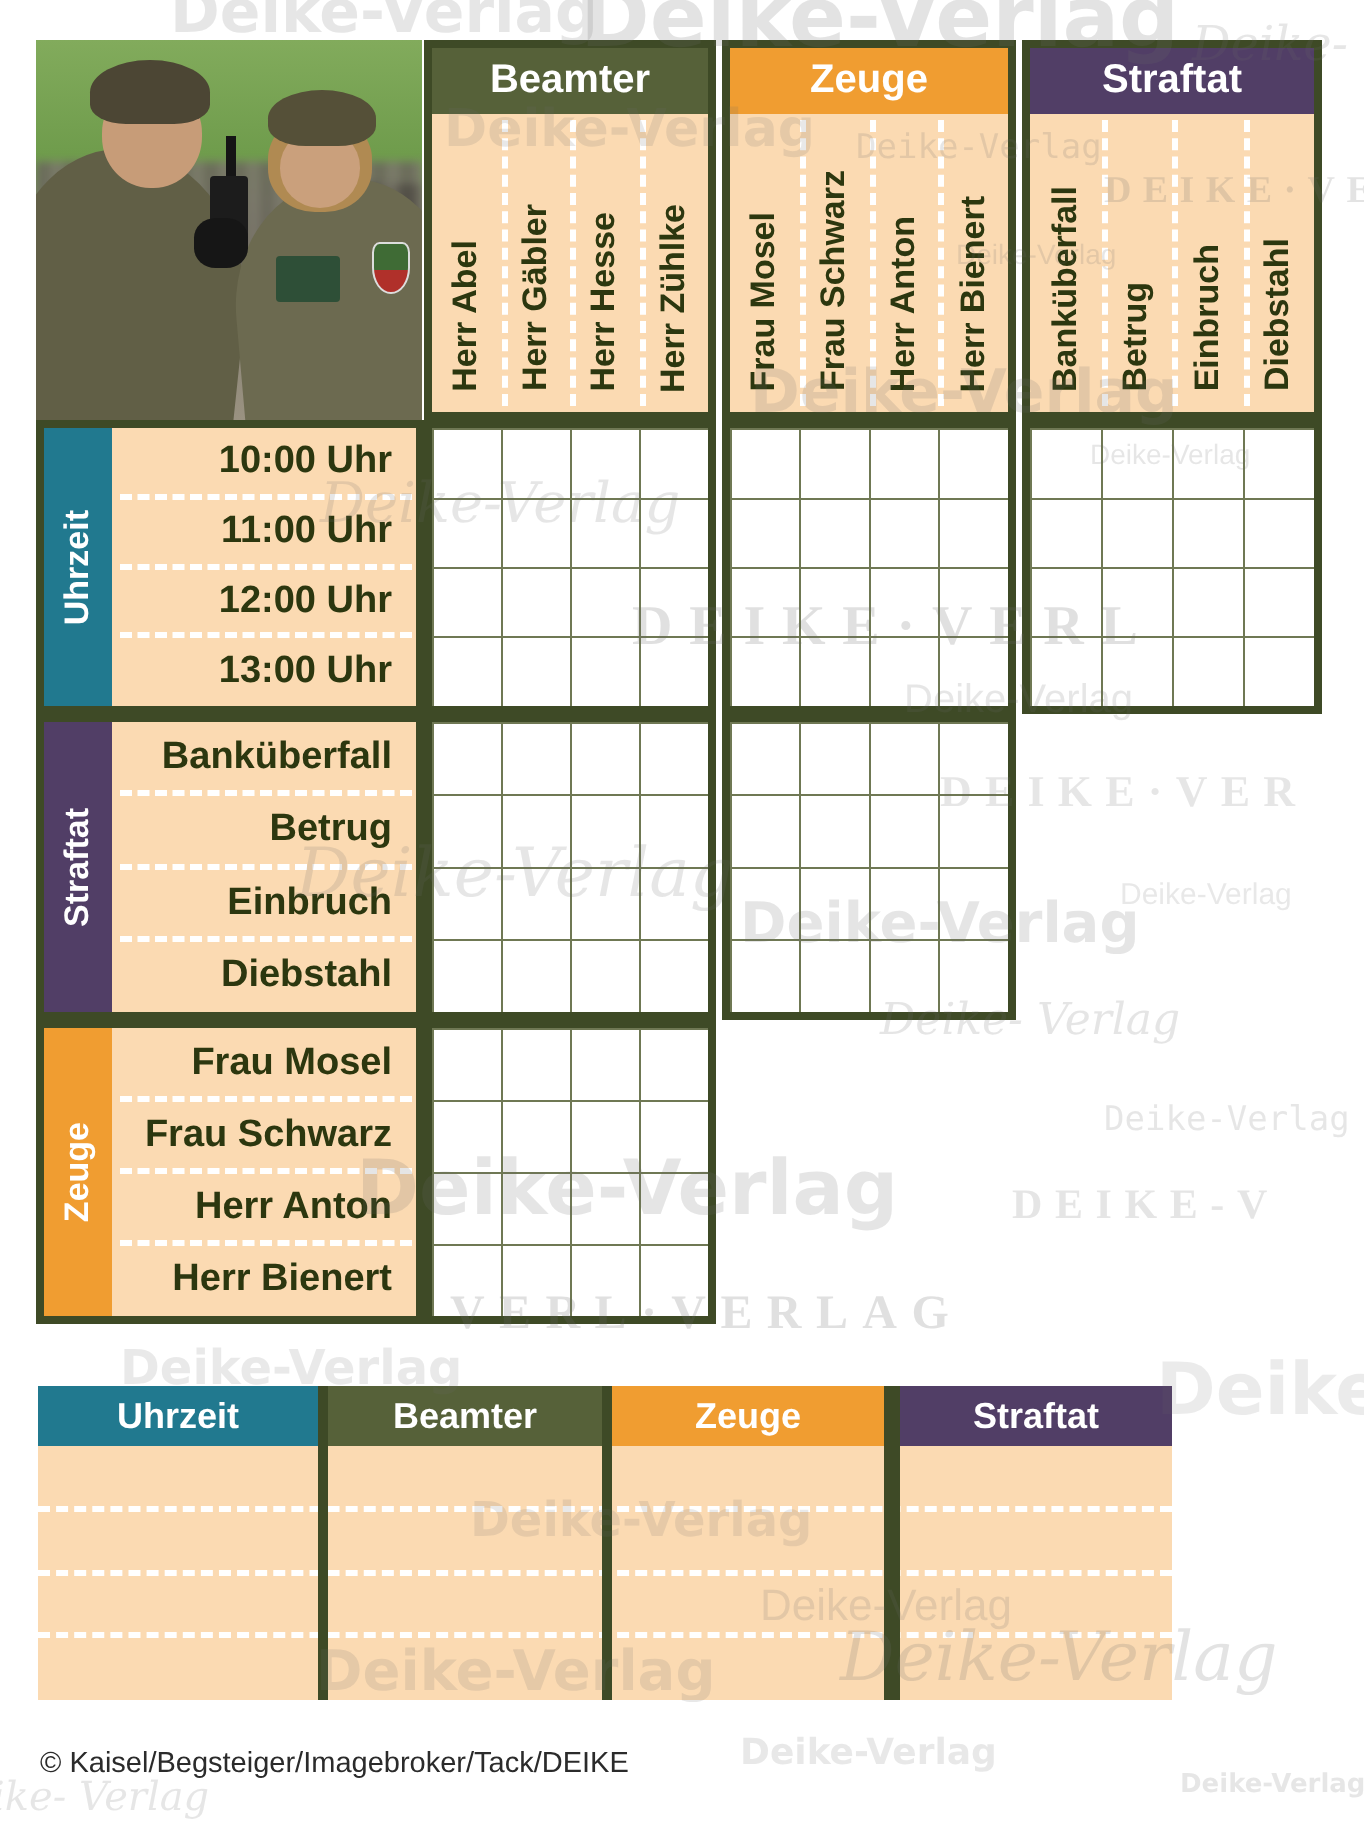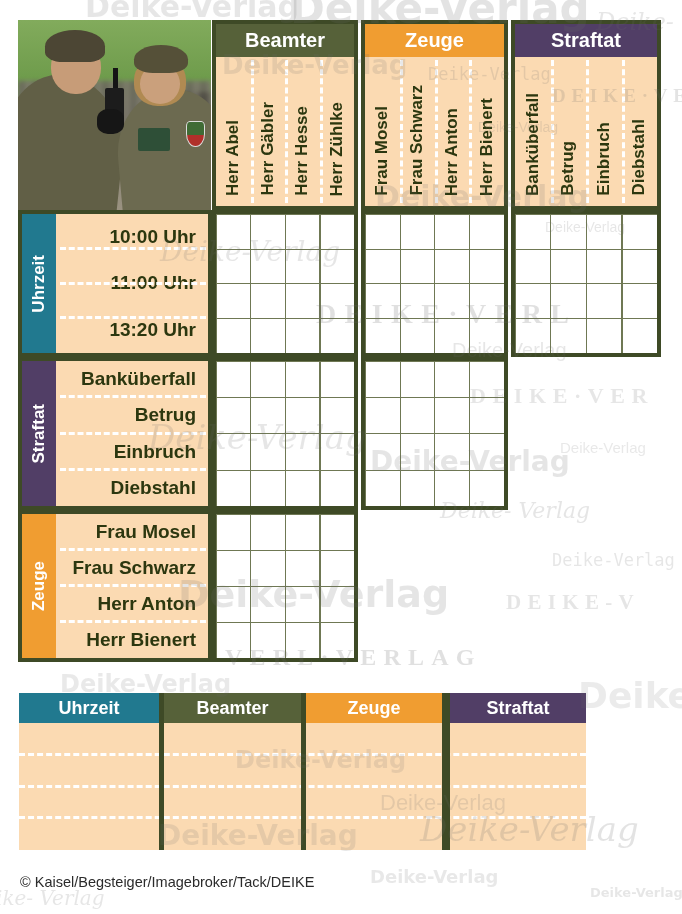--- a/index.html
+++ b/index.html
@@ -191,21 +191,22 @@
     </div>
   </div>
 
   <div class="lbox" style="top:210px;height:147px;">
     <div class="band" style="background:#21798f;">
       <span class="bandlabel">Uhrzeit</span>
     </div>
     <div class="rowlabels">
       <div class="rlabel">10:00 Uhr</div>
       <div class="rlabel">11:00 Uhr</div>
-      <div class="rlabel">13:20 Uhr</div>
+      <div class="rlabel">12:00 Uhr</div>
+      <div class="rlabel">13:00 Uhr</div>
     </div>
     <i class="hd" style="top:calc(25% - 2px);"></i>
     <i class="hd" style="top:calc(50% - 2px);"></i>
     <i class="hd" style="top:calc(75% - 2px);"></i>
   </div>
 
   <div class="lbox" style="top:357px;height:153px;">
     <div class="band" style="background:#513e66;">
       <span class="bandlabel">Straftat</span>
     </div>

